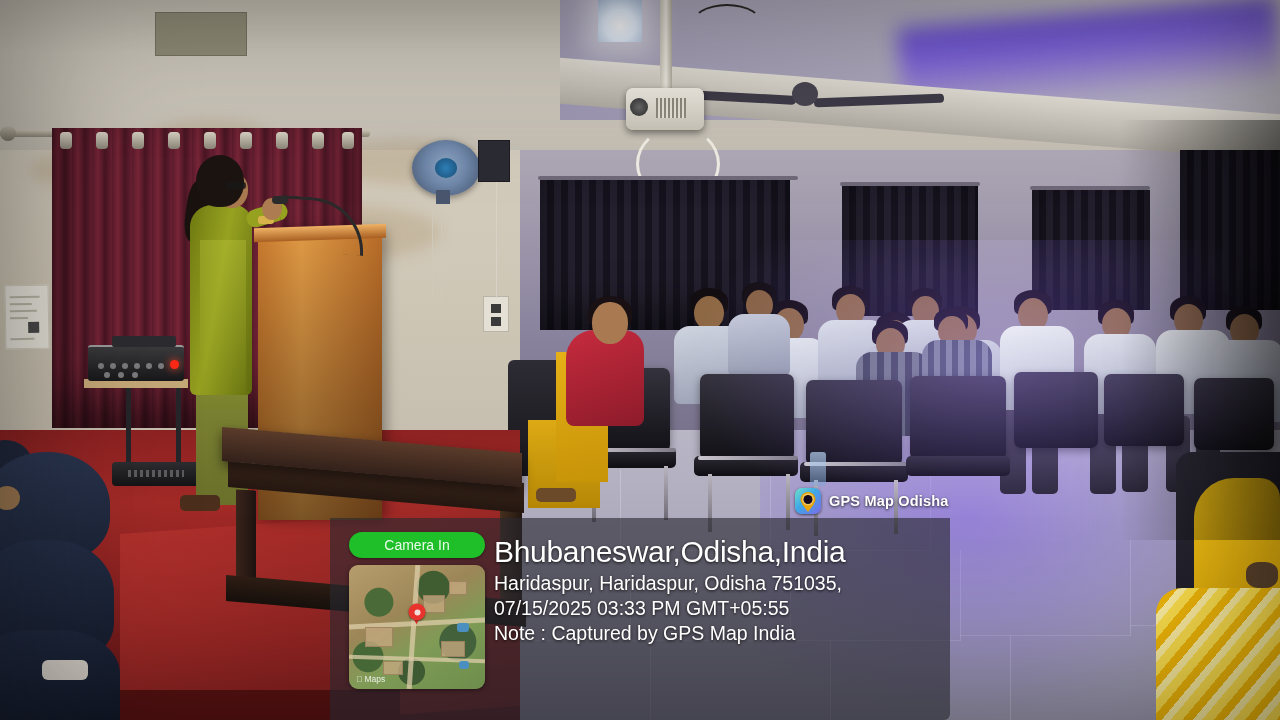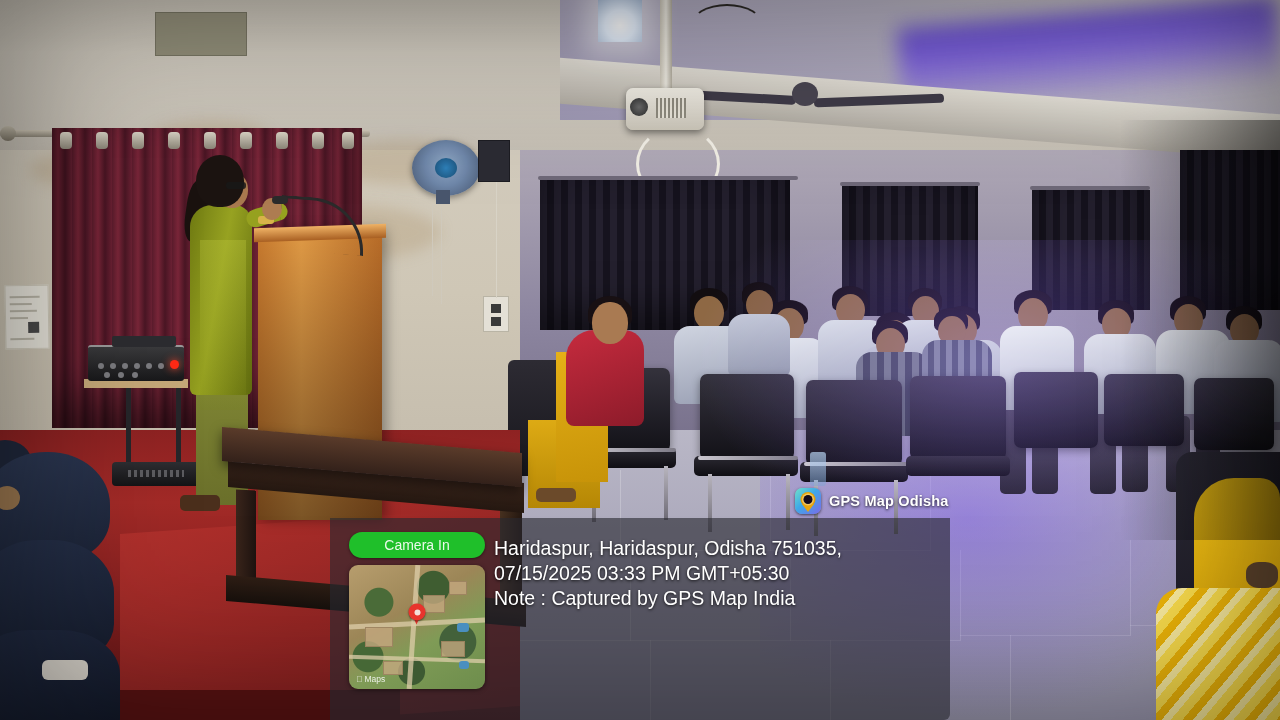--- a/index.html
+++ b/index.html
@@ -596,20 +596,21 @@
             <div class="hole"></div>
         </div>
         <div class="mt-attr">
           <span></span>
           <span>Maps</span>
         </div>
       </div>
     </div>
 
     <div class="gps-right">
+      <div class="g-title">Bhubaneswar,Odisha,India</div>
       <div class="g-line">Haridaspur, Haridaspur, Odisha 751035,</div>
-      <div class="g-line">07/15/2025 03:33 PM GMT+05:30</div>
+      <div class="g-line">07/15/2025 03:33 PM GMT+05:55</div>
       <div class="g-line">Note : Captured by GPS Map India</div>
     </div>
 
   </div>
 
 </div>
 
 </body></html>

